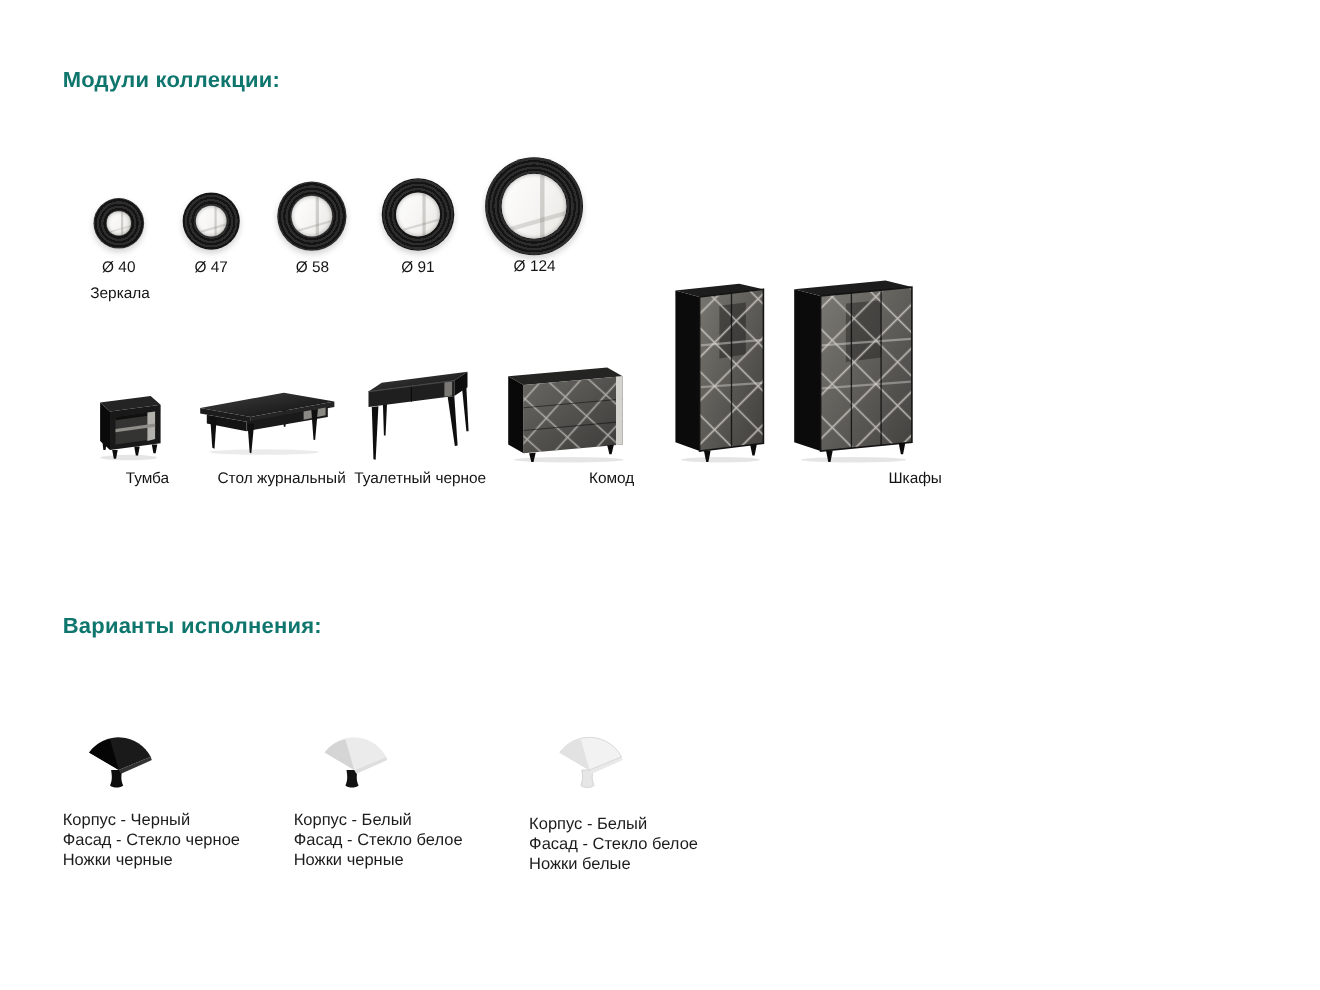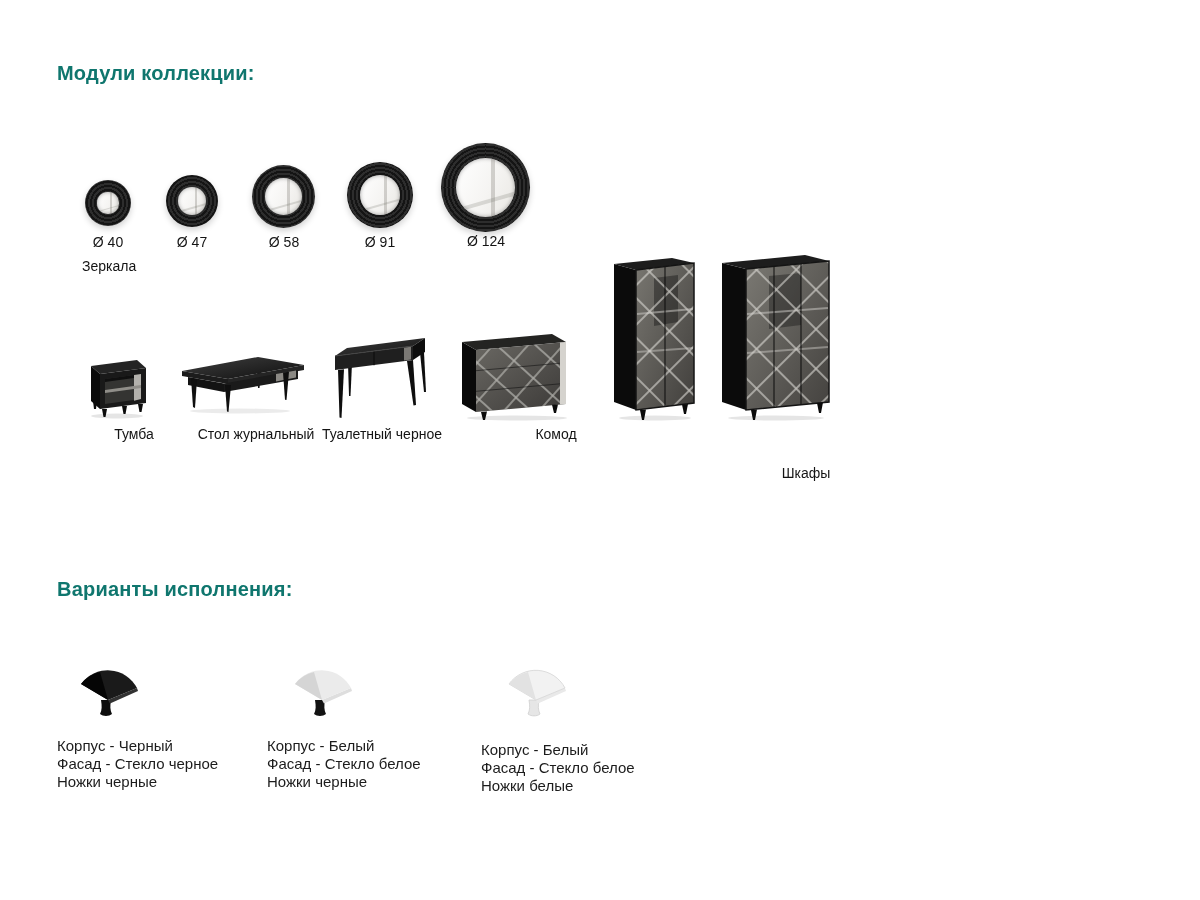--- a/index.html
+++ b/index.html
@@ -182,23 +182,23 @@
   <line x1="84" y1="13.7" x2="84" y2="154.7" stroke="rgba(10,10,10,0.8)" stroke-width="1.2"></line>
   <polygon points="29,19 112,11 112,152 29,160" fill="none" stroke="#141414" stroke-width="1.5"></polygon>
   <polygon points="34,160 40,159.5 38,170 36,170" fill="#0b0b0b"></polygon>
   <polygon points="100,153 106,152.5 104,163 102,163" fill="#0b0b0b"></polygon>
 </svg>
 
 <div class="furn-label" style="left:134px;">Тумба</div>
 <div class="furn-label" style="left:256px;">Стол журнальный</div>
 <div class="furn-label" style="left:382px;">Туалетный черное</div>
 <div class="furn-label" style="left:556px;">Комод</div>
-<div class="furn-label" style="left:806px;margin-top:39px;">Шкафы</div>
-
-<div class="abs section-title" style="left:57px;top:578px;">Варианты исполнения:</div>
+<div class="furn-label" style="left:832px;">Шкафы</div>
+
+<div class="abs section-title" style="left:57px;top:558px;">Варианты исполнения:</div>
 
 <svg class="abs" style="left:74px;top:648px;" width="72" height="72" viewBox="0 0 72 72">
   <path d="M27,52 C28,58 28,62 26,66 C29,68.5 35,68.5 38,66 C36,62 36,58 37,52 Z" fill="#0d0d0d"></path>
   <path d="M34,52 L63,40 L64,43 L36,55.5 Z" fill="#323232"></path>
   <path d="M34,52 L7,36 A33,33 0 0 1 63,40 Z" fill="#1a1a1a"></path>
   <path d="M34,52 L7,36 A33,33 0 0 1 26,24 Z" fill="#050505"></path>
 </svg>
 
 <svg class="abs" style="left:288px;top:648px;" width="72" height="72" viewBox="0 0 72 72">
   <path d="M27,52 C28,58 28,62 26,66 C29,68.5 35,68.5 38,66 C36,62 36,58 37,52 Z" fill="#121212"></path>

